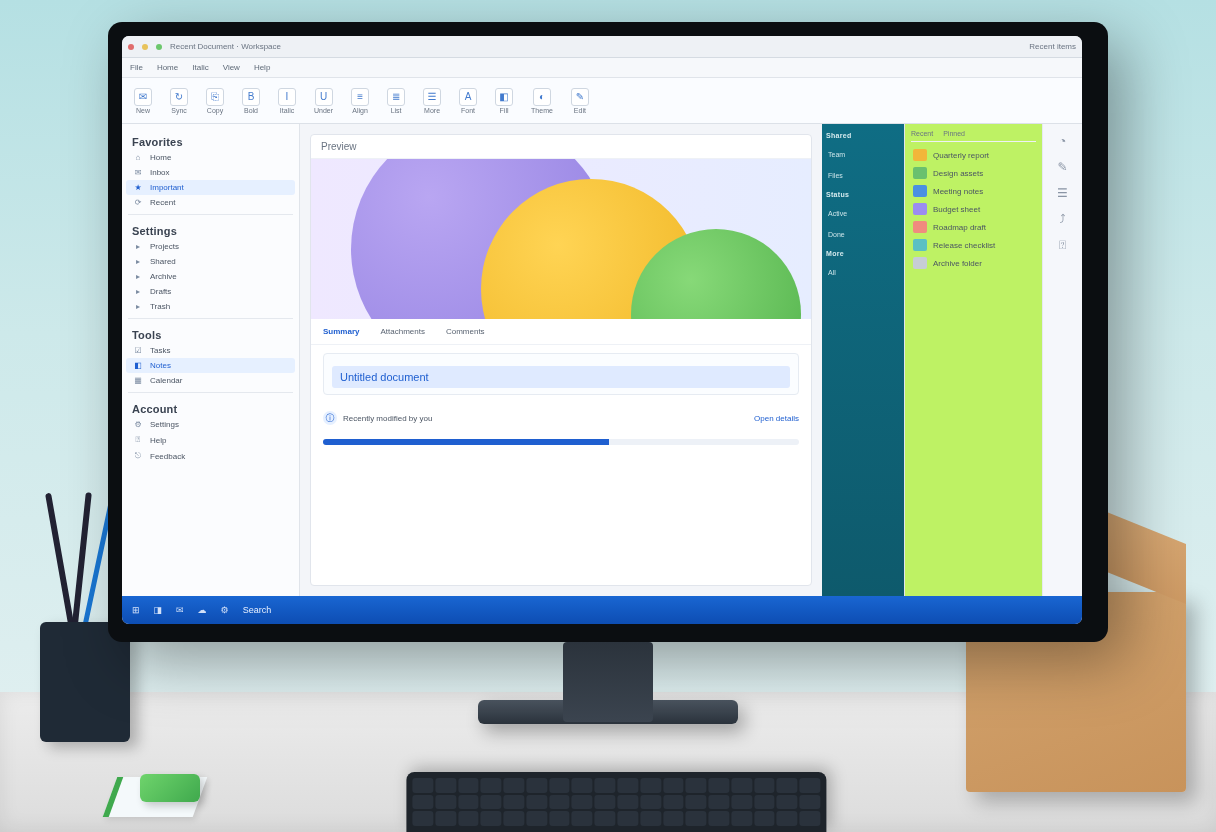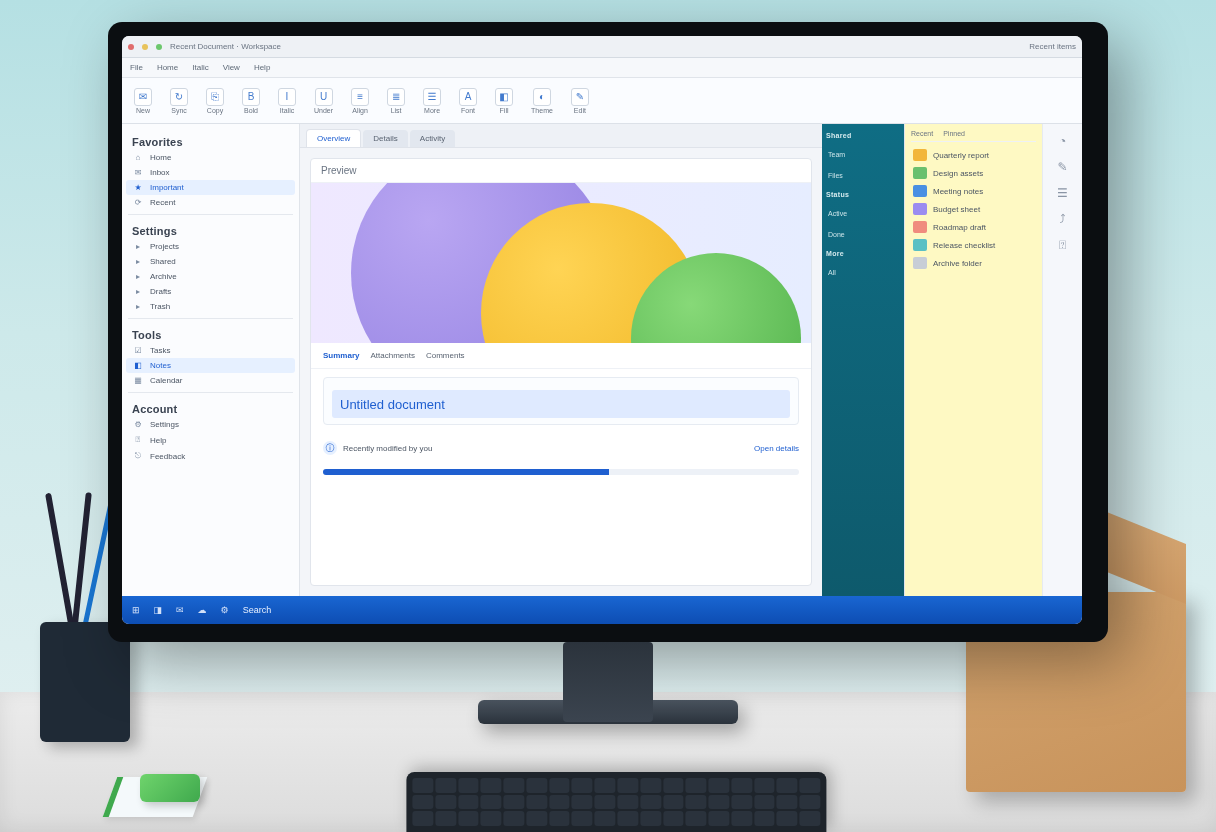--- a/index.html
+++ b/index.html
@@ -128,29 +128,29 @@
   }
   .hero .arc {
     position:absolute; border-radius:50%;
   }
   .arc.purple{width:260px;height:260px;left:40px;top:-40px;
     background:radial-gradient(circle at 30% 30%, #b9a6f2, #8f7de0);}
   .arc.yellow{width:220px;height:220px;left:170px;top:20px;
     background:radial-gradient(circle at 35% 30%, #ffd454, #eeb21e);}
   .arc.green {width:170px;height:170px;left:320px;top:70px;
     background:radial-gradient(circle at 35% 30%, #87d978, #4fb049);}
-  .sub-tabs { display:flex;gap:11px;padding:8px 12px;border-bottom:1px solid #eef1f6;
+  .sub-tabs { display:flex;gap:21px;padding:8px 12px;border-bottom:1px solid #eef1f6;
     font-size:8px;color:#5a6472;}
   .sub-tabs span{cursor:pointer;}
   .sub-tabs span:first-child{color:#1f5fd0;font-weight:600;}
   .panel { margin:8px 12px; border:1px solid #e6ebf2; border-radius:4px; padding:6px 8px;
     background:#fbfdff;}
   .panel .pt { font-size:8px;color:#3a4351;font-weight:600;}
-  .field { margin-top:6px; height:28px; background:#dfeaff;border-radius:3px;
-    display:flex;align-items:center;padding:0 8px;font-size:13px;color:#1f5fd0;}
+  .field { margin-top:6px; height:22px; background:#dfeaff;border-radius:3px;
+    display:flex;align-items:center;padding:0 8px;font-size:11px;color:#1f5fd0;}
   .info-row{display:flex;align-items:center;gap:6px;margin:8px 12px;
     font-size:8px;color:#4b5563;}
   .info-row .bub{width:14px;height:14px;border-radius:50%;background:#e6f0ff;
     display:flex;align-items:center;justify-content:center;color:#1f5fd0;font-size:9px;}
   .info-row a{margin-left:auto;color:#1f5fd0;text-decoration:none;}
   .prog {height:6px;background:#edf1f7;border-radius:3px;margin:6px 12px;
     overflow:hidden;}
   .prog>div{height:100%;width:60%;background:#1f5fd0;}
   .footer {font-size:8px;color:#7a8aa0;padding:4px 12px 8px;text-align:right;}
   
@@ -158,21 +158,21 @@
     width:260px; display:flex;
   }
   .rail-teal {
     width:82px;background:linear-gradient(180deg,#0f6d84,#0e5a6c);
     color:#dff1f4;font-size:7px;padding:8px 4px;
     display:flex;flex-direction:column;gap:10px;
   }
   .rail-teal .ti{opacity:.9;padding:2px 2px;}
   .rail-teal .hd{font-weight:600;font-size:7px;letter-spacing:.3px;opacity:.95;}
   .rail-right{
-    flex:1;background:#fef9c3;border-left:1px solid #e1e5ec;padding:6px 6px;
+    flex:1;background:#bef264;border-left:1px solid #e1e5ec;padding:6px 6px;
   }
   .rail-right .hdr{font-size:7px;color:#6a7482;border-bottom:1px solid #eef1f6;
     padding-bottom:4px;margin-bottom:4px;display:flex;gap:10px;}
   .card{display:flex;align-items:center;gap:6px;font-size:8px;color:#4b5563;
     padding:3px 2px;}
   .card .sw{width:14px;height:12px;border-radius:2px;}
   .thin{width:40px;background:#f5f7fb;border-left:1px solid #e6eaf1;
     display:flex;flex-direction:column;align-items:center;gap:12px;padding-top:10px;
     color:#8a95a5;font-size:12px;}
   
@@ -401,25 +401,20 @@
               <span>Help</span>
             </div>
             <div class="nav-item">
               <span class="gl">⎋</span>
               <span>Feedback</span>
             </div>
           </div>
       </div>
 
       <div class="center">
-        <div class="tabstrip">
-          <div class="tab active">Overview</div>
-          <div class="tab">Details</div>
-          <div class="tab">Activity</div>
-        </div>
         <div class="doc">
           <div class="doc-head">Preview</div>
           <div class="hero">
             <div class="arc purple"></div>
             <div class="arc yellow"></div>
             <div class="arc green"></div>
           </div>
           <div class="sub-tabs">
             <span>Summary</span>
             <span>Attachments</span>

